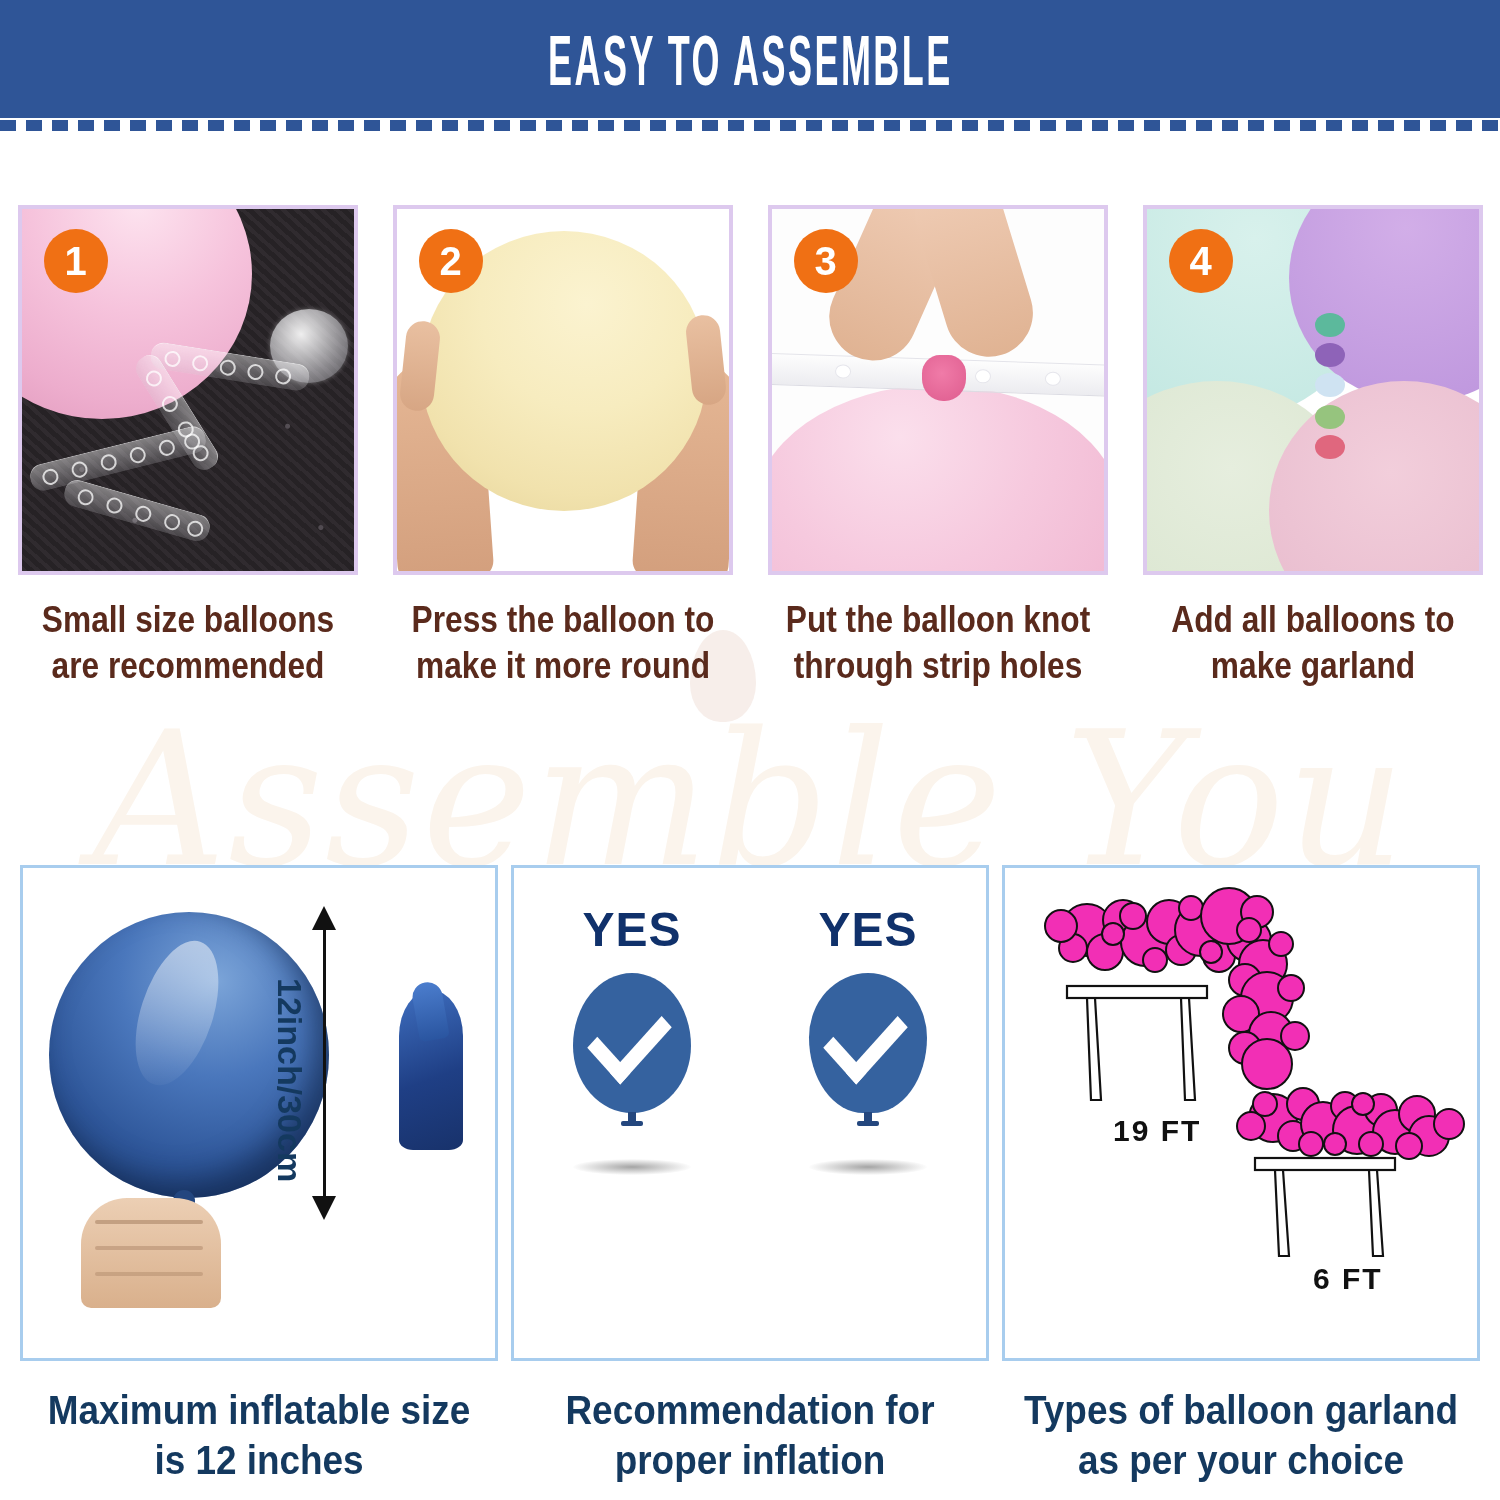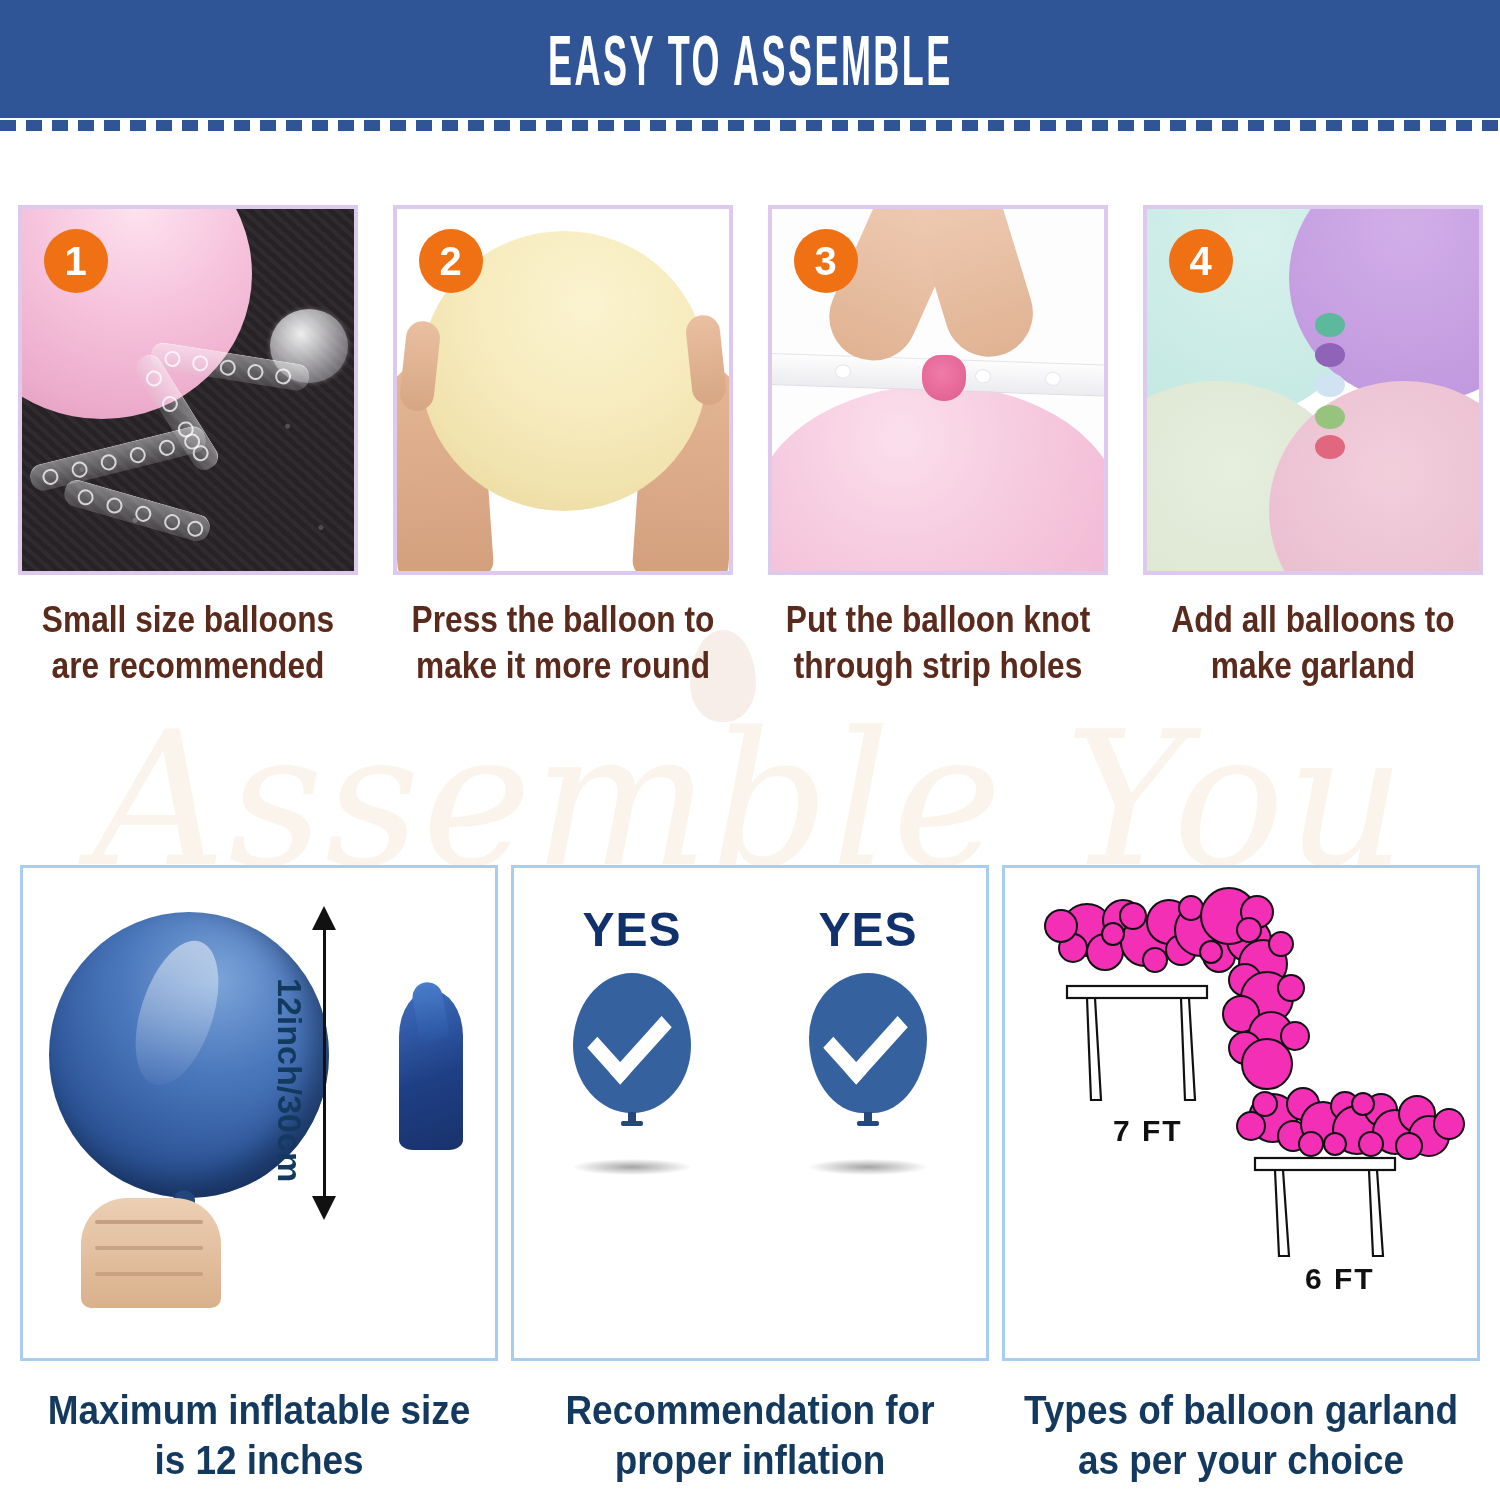--- a/index.html
+++ b/index.html
@@ -471,18 +471,18 @@
             <circle cx="246" cy="258" r="14"></circle>
             <circle cx="306" cy="276" r="12"></circle>
           <circle cx="366" cy="276" r="12"></circle>
             <circle cx="404" cy="278" r="13"></circle>
             <circle cx="330" cy="276" r="11"></circle>
           <circle cx="444" cy="256" r="15"></circle>
             <circle cx="260" cy="236" r="12"></circle>
             <circle cx="358" cy="236" r="11"></circle>
         </g>
       </svg>
-      <div class="ftlabel" style="left:108px;top:246px">7 FT</div>
-      <div class="ftlabel" style="left:300px;top:394px">6 FT</div>
+      <div class="ftlabel" style="left:108px;top:246px">19 FT</div>
+      <div class="ftlabel" style="left:308px;top:394px">6 FT</div>
     </div>
     <div class="bot-caption">Types of balloon garland as per your choice</div>
   </div>
 </div>
 
 </body></html>

